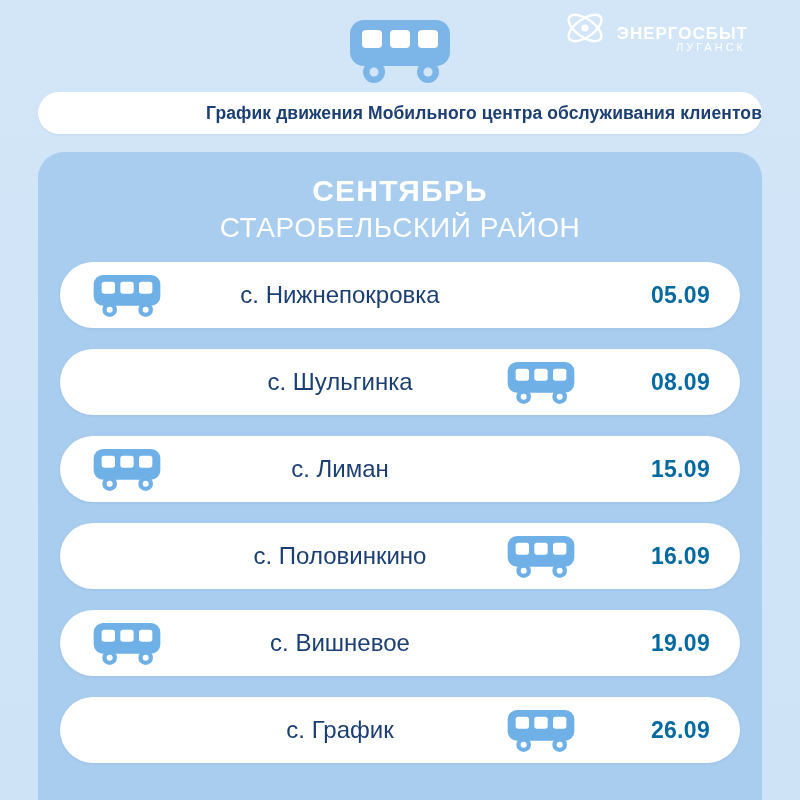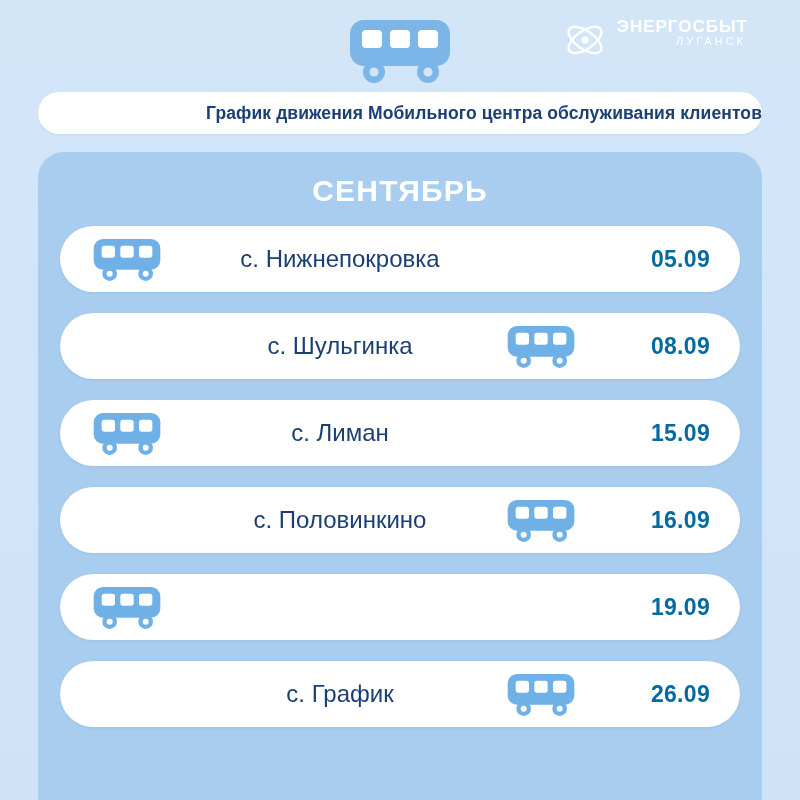--- a/index.html
+++ b/index.html
@@ -28,23 +28,23 @@
   }
   .bus-top {
     position: absolute;
     left: 50%;
     transform: translateX(-50%);
     top: 14px;
   }
   .brand {
     position: absolute;
     right: 52px;
-    top: 18px;
-    display: flex;
-    align-items: flex-start;
+    top: 6px;
+    display: flex;
+    align-items: flex-end;
     gap: 10px;
   }
   .brand-text {
     display: flex;
     flex-direction: column;
     align-items: flex-start;
     line-height: 1.05;
   }
   .brand-name {
     color: #ffffff;
@@ -178,20 +178,21 @@
       </span>
     </div>
   </div>
 
   <div class="title-bar">
     <span>График движения Мобильного центра обслуживания клиентов</span>
   </div>
 
   <div class="panel">
     <div class="month">СЕНТЯБРЬ</div>
+    <div class="district">СТАРОБЕЛЬСКИЙ РАЙОН</div>
 
     <div class="rows">
 
       <div class="row">
         <span class="row-icon left">
           <svg width="82" height="48" viewBox="0 0 120 72" aria-hidden="true">
             <rect x="10" y="6" width="100" height="46" rx="14" fill="#6fb1e7"></rect>
             <rect x="22" y="16" width="20" height="18" rx="4" fill="#ffffff"></rect>
             <rect x="50" y="16" width="20" height="18" rx="4" fill="#ffffff"></rect>
             <rect x="78" y="16" width="20" height="18" rx="4" fill="#ffffff"></rect>
@@ -262,20 +263,21 @@
             <rect x="10" y="6" width="100" height="46" rx="14" fill="#6fb1e7"></rect>
             <rect x="22" y="16" width="20" height="18" rx="4" fill="#ffffff"></rect>
             <rect x="50" y="16" width="20" height="18" rx="4" fill="#ffffff"></rect>
             <rect x="78" y="16" width="20" height="18" rx="4" fill="#ffffff"></rect>
             <circle cx="34" cy="58" r="11" fill="#6fb1e7"></circle>
             <circle cx="34" cy="58" r="4.5" fill="#ffffff"></circle>
             <circle cx="88" cy="58" r="11" fill="#6fb1e7"></circle>
             <circle cx="88" cy="58" r="4.5" fill="#ffffff"></circle>
           </svg>
         </span>
+        <span class="row-place">с. Вишневое</span>
         <span class="row-date">19.09</span>
       </div>
 
       <div class="row">
         <span class="row-icon mid">
           <svg width="82" height="48" viewBox="0 0 120 72" aria-hidden="true">
             <rect x="10" y="6" width="100" height="46" rx="14" fill="#6fb1e7"></rect>
             <rect x="22" y="16" width="20" height="18" rx="4" fill="#ffffff"></rect>
             <rect x="50" y="16" width="20" height="18" rx="4" fill="#ffffff"></rect>
             <rect x="78" y="16" width="20" height="18" rx="4" fill="#ffffff"></rect>

